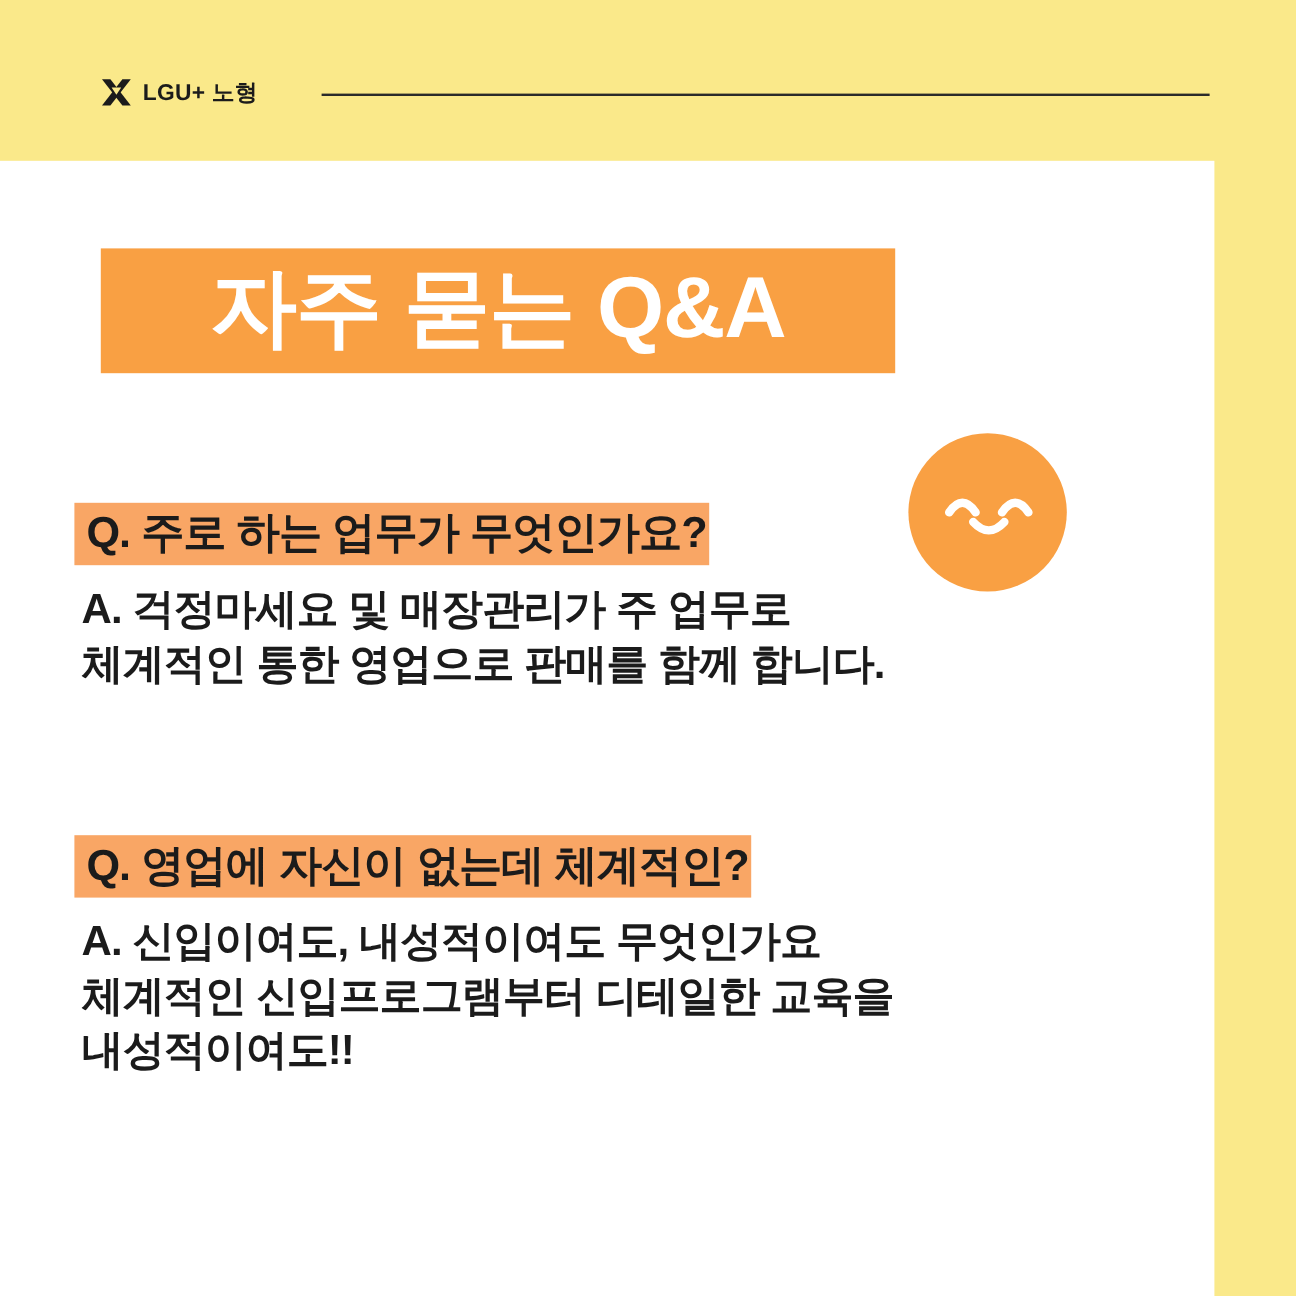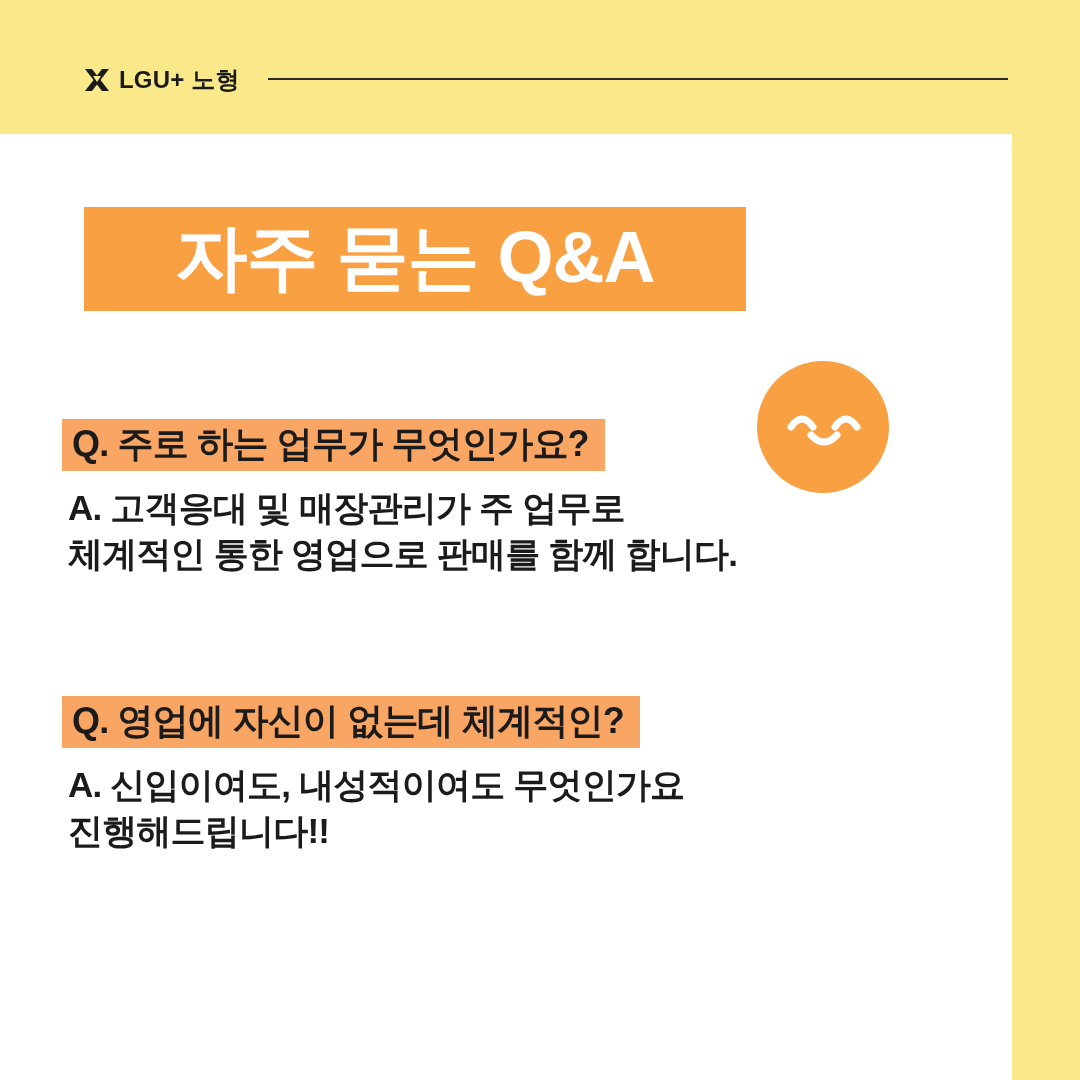--- a/index.html
+++ b/index.html
@@ -39,21 +39,21 @@
     gap: 9px;
   }
   .brand-mark {
     width: 26px;
     height: 26px;
     position: relative;
     display: inline-block;
   }
   .brand-mark svg { display: block; }
   .brand-text {
-    font-size: 24px;
+    font-size: 19px;
     font-weight: bold;
     color: #1b1b1b;
     letter-spacing: 0.2px;
     white-space: nowrap;
   }
   .header-rule {
     position: absolute;
     left: 268px;
     top: 78px;
     width: 740px;
@@ -110,21 +110,21 @@
     position: absolute;
     left: 62px;
   }
   .q-line {
     display: inline-block;
     background: #f9a665;
     color: #1b1b1b;
     font-size: 36px;
     font-weight: bold;
     line-height: 1.06;
-    padding: 6px 16px 8px 10px;
+    padding: 6px 2px 8px 10px;
     white-space: nowrap;
     letter-spacing: -0.8px;
   }
   .a-block {
     margin-top: 14px;
     color: #1b1b1b;
     font-size: 35px;
     font-weight: bold;
     line-height: 1.30;
     letter-spacing: -0.8px;
@@ -163,27 +163,28 @@
       <svg width="78" height="40" viewBox="0 0 78 40">
         <path d="M6 18 Q17 2 28 18" stroke="#ffffff" stroke-width="7" fill="none" stroke-linecap="round"></path>
         <path d="M50 18 Q61 2 72 18" stroke="#ffffff" stroke-width="7" fill="none" stroke-linecap="round"></path>
         <path d="M26 26 Q39 40 52 26" stroke="#ffffff" stroke-width="7" fill="none" stroke-linecap="round"></path>
       </svg>
     </div>
 
     <div class="qa" id="qa1">
       <div class="q-line">Q. 주로 하는 업무가 무엇인가요?</div>
       <div class="a-block">
-        <div>A. 고객응대 및 매장관리가 주 업무로</div>
+        <div>A. 걱정마세요 및 매장관리가 주 업무로</div>
         <div>체계적인 통한 영업으로 판매를 함께 합니다.</div>
       </div>
     </div>
 
     <div class="qa" id="qa2">
       <div class="q-line">Q. 영업에 자신이 없는데 체계적인?</div>
       <div class="a-block">
         <div>A. 신입이여도, 내성적이여도 무엇인가요</div>
-        <div>진행해드립니다!!</div>
+        <div>체계적인 신입프로그램부터 디테일한 교육을</div>
+        <div>내성적이여도!!</div>
       </div>
     </div>
 
   </div>
 </div>
 
 </body></html>

